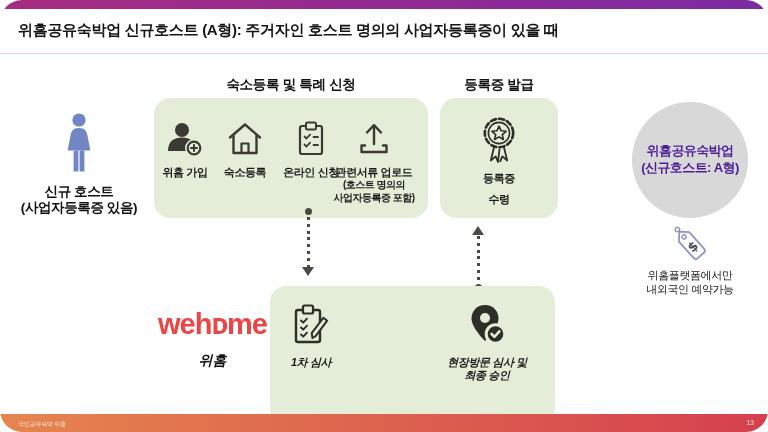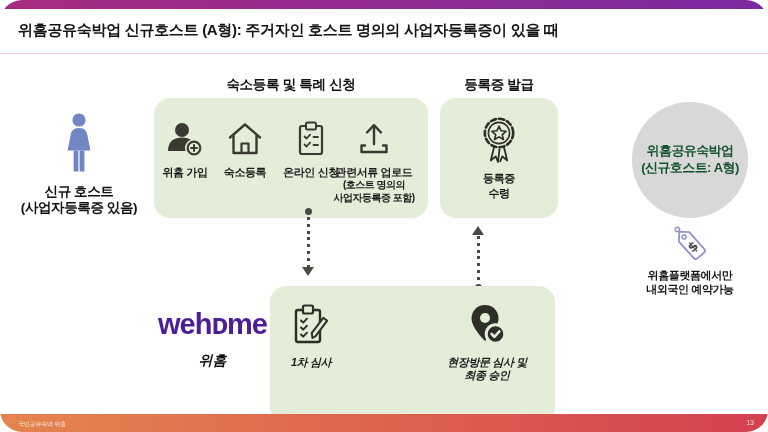--- a/index.html
+++ b/index.html
@@ -41,32 +41,32 @@
 
   .dotline { position:absolute; width:3px;
     background-image:repeating-linear-gradient(to bottom,#4a4a44 0px,#4a4a44 3px,transparent 3px,transparent 6.8px); }
   .dot { position:absolute; width:7px; height:7px; border-radius:50%; background:#4a4a44; }
   .arrow-down { position:absolute; width:0; height:0;
     border-left:6px solid transparent; border-right:6px solid transparent; border-top:9px solid #4a4a44; }
   .arrow-up { position:absolute; width:0; height:0;
     border-left:6px solid transparent; border-right:6px solid transparent; border-bottom:9px solid #4a4a44; }
 
   .wehome-logo { position:absolute; left:140px; top:308px; width:145px; text-align:center;
-    font-size:29px; font-weight:700; color:#4c1d95; letter-spacing:-1px; }
+    font-size:29px; font-weight:700; color:#ef4444; letter-spacing:-1px; }
   .wehome-label { position:absolute; left:140px; top:352px; width:145px; text-align:center;
     font-size:14px; font-weight:700; color:#111;font-style:italic; }
 
   .result-circle { position:absolute; left:632px; top:102px; width:116px; height:116px;
     background:#d8d8d8; border-radius:50%; display:flex; flex-direction:column; justify-content:center;
     text-align:center; }
-  .result-circle div { font-size:13px; font-weight:800; color:#14532d; line-height:1.3; letter-spacing:-0.6px; }
+  .result-circle div { font-size:13px; font-weight:800; color:#4c1d95; line-height:1.3; letter-spacing:-0.6px; }
 
   .tag-wrap { position:absolute; left:666px; top:222px; width:48px; height:46px; }
   .note { position:absolute; left:622px; top:268px; width:136px; text-align:center; }
-  .note div { font-size:11px; font-weight:700; color:#151515; line-height:1.3; letter-spacing:-0.4px; }
+  .note div { font-size:11px; font-weight:400; color:#151515; line-height:1.3; letter-spacing:-0.4px; }
 
   .footer { position:absolute; left:0; top:414px; width:768px; height:18px;
     background:linear-gradient(to right,#e5854e,#d5404f); }
   .footer-left { position:absolute; left:18px; top:6px; font-size:6px; color:#fbe8dc; letter-spacing:-0.2px; }
   .footer-page { position:absolute; right:14px; top:5px; font-size:7px; color:#f6ddd6; }
 </style>
 </head>
 <body>
 
 <div class="slide">
@@ -134,21 +134,21 @@
   <div class="gbox box2">
     <div class="step sb">
       <svg width="44" height="50" viewBox="0 0 44 50">
         <circle cx="22" cy="19" r="14.2" fill="none" stroke="#2e2e28" stroke-width="2.6" stroke-dasharray="5.2 3.1" stroke-linecap="round"></circle>
         <circle cx="22" cy="19" r="10.6" fill="none" stroke="#2e2e28" stroke-width="1.6"></circle>
         <path d="M22 12.2 L24.1 16.8 L29.1 17.3 L25.3 20.6 L26.4 25.5 L22 22.9 L17.6 25.5 L18.7 20.6 L14.9 17.3 L19.9 16.8 Z" fill="none" stroke="#2e2e28" stroke-width="1.6" stroke-linejoin="round"></path>
         <path d="M17.2 32.5 L13.8 46.5 L18.7 42.4 L21 48 L22.6 34.5" fill="none" stroke="#2e2e28" stroke-width="1.8" stroke-linejoin="round"></path>
         <path d="M26.8 32.5 L30.2 46.5 L25.3 42.4 L23 48" fill="none" stroke="#2e2e28" stroke-width="1.8" stroke-linejoin="round"></path>
       </svg>
       <div class="step-label">등록증</div>
-      <div class="step-label" style="margin-top:2px;">수령</div>
+      <div class="step-label" style="margin-top:8px;">수령</div>
     </div>
   </div>
 
   <div class="dot" style="left:304.5px; top:208px;"></div>
   <div class="dotline" style="left:306.5px; top:217px; height:50px;"></div>
   <div class="arrow-down" style="left:302px; top:267px;"></div>
 
   <div class="arrow-up" style="left:472px; top:226px;"></div>
   <div class="dotline" style="left:476.5px; top:236px; height:48px;"></div>
   <div class="dot" style="left:474.5px; top:284px;"></div>

